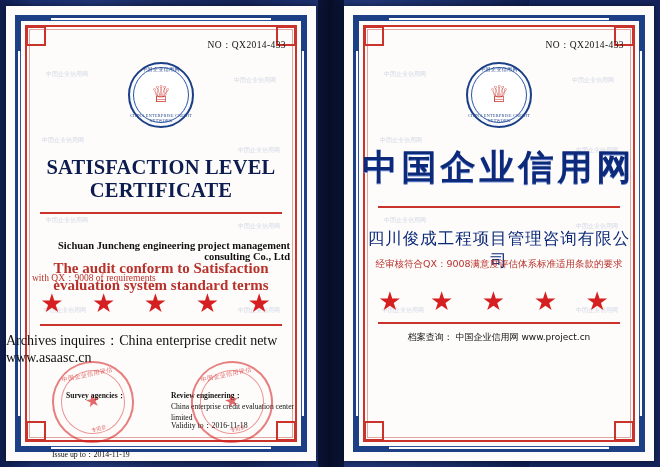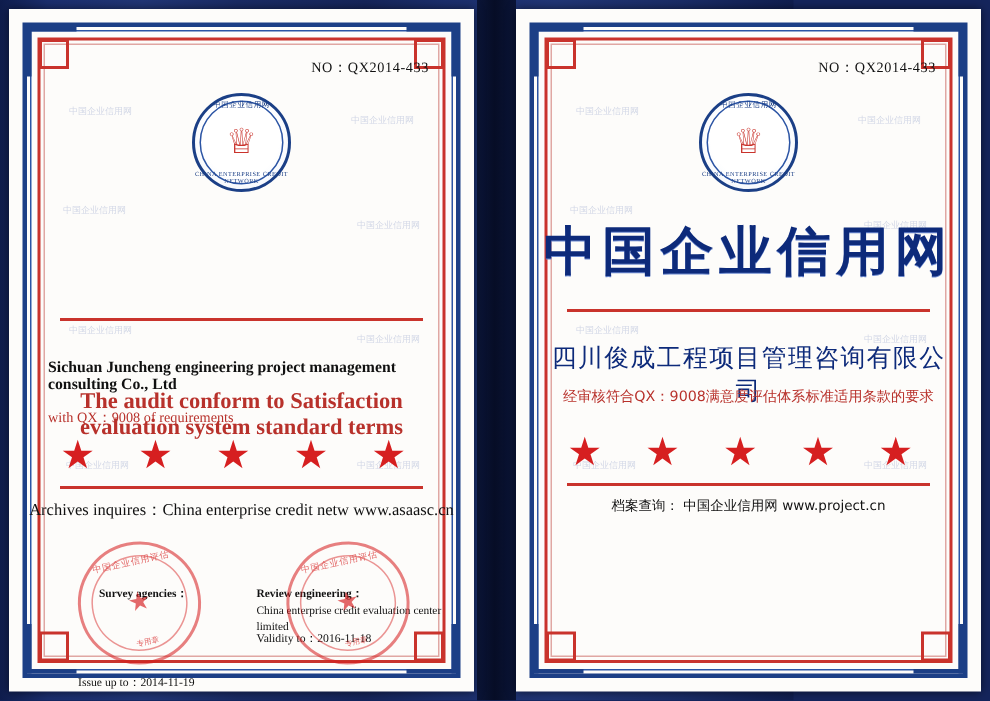--- a/index.html
+++ b/index.html
@@ -58,38 +58,38 @@
   .title-cn{position:absolute;left:0;right:0;top:138px;text-align:center;
     font-size:35px;font-weight:bold;color:#0d2a7a;letter-spacing:4px;
     font-family:"DejaVu Sans",sans-serif;
     text-shadow:0 1px 0 #6d8ad0;}
   .rule{position:absolute;left:34px;right:34px;height:2px;background:#c9332c;}
   .rule.t{top:206px;}
   .rule.b{top:318px;}
   .rule.t2{top:200px;}
   .rule.b2{top:316px;}
 
-  .company{position:absolute;left:26px;right:26px;top:234px;text-align:left;
+  .company{position:absolute;left:26px;right:26px;top:234px;text-align:right;
     font-size:10.5px;font-weight:bold;color:#111;}
   .company-cn{position:absolute;left:20px;right:20px;top:222px;text-align:center;
     font-size:16.5px;font-weight:normal;color:#0d2a7a;letter-spacing:1px;
     font-family:"DejaVu Sans",sans-serif;}
   .desc1{position:absolute;left:26px;right:26px;top:254px;text-align:center;
     font-size:15px;font-weight:bold;color:#b8312b;}
   .desc2{position:absolute;left:26px;right:26px;top:266px;text-align:left;
     font-size:9.5px;font-weight:normal;color:#b8312b;}
   .desc-cn{position:absolute;left:20px;right:20px;top:252px;text-align:center;
     font-size:9.5px;color:#b8312b;font-family:"DejaVu Sans",sans-serif;}
 
   .stars{position:absolute;left:0;right:0;top:285px;text-align:center;
     color:#d61f20;font-size:26px;letter-spacing:11px;line-height:1;}
   .stars.r{top:283px;}
 
-  .archives{position:absolute;left:0;right:0;top:326px;text-align:center;
-    font-size:11px;color:#111;}
+  .archives{position:absolute;left:0;right:0;top:326px;
+    font-size:14px;color:#111;}
   .archives-cn{position:absolute;left:0;right:0;top:325px;text-align:center;
     font-size:9px;color:#111;font-family:"DejaVu Sans",sans-serif;}
 
   .block{position:absolute;font-size:7.6px;color:#111;line-height:1.45;}
   .block.l1{left:60px;top:384px;}
   .block.l2{left:165px;top:384px;}
   .block .lbl{font-weight:bold;}
   .dates{position:absolute;left:46px;top:414px;font-size:7.8px;color:#111;margin-top:29px;}
   .dates2{position:absolute;left:165px;top:414px;font-size:7.8px;color:#111;text-align:center;}
 
@@ -149,20 +149,21 @@
     <div class="no">NO：QX2014-433</div>
 
     <div class="emblem">
       <div class="ring"></div>
       <div class="ring2"></div>
       <div class="arcTop">中国企业信用网</div>
       <div class="bull">♕</div>
       <div class="arcBot">CHINA ENTERPRISE CREDIT NETWORK</div>
     </div>
 
+    <div class="title-en">SATISFACTION LEVEL CERTIFICATE</div>
 
     <div class="rule t"></div>
     <div class="rule b"></div>
 
     <div class="company">Sichuan Juncheng engineering project management consulting Co., Ltd</div>
     <div class="desc1">The audit conform to Satisfaction  evaluation system standard terms</div>
     <div class="desc2">with QX：9008 of requirements</div>
 
     <div class="stars">★ ★ ★ ★ ★</div>
 

